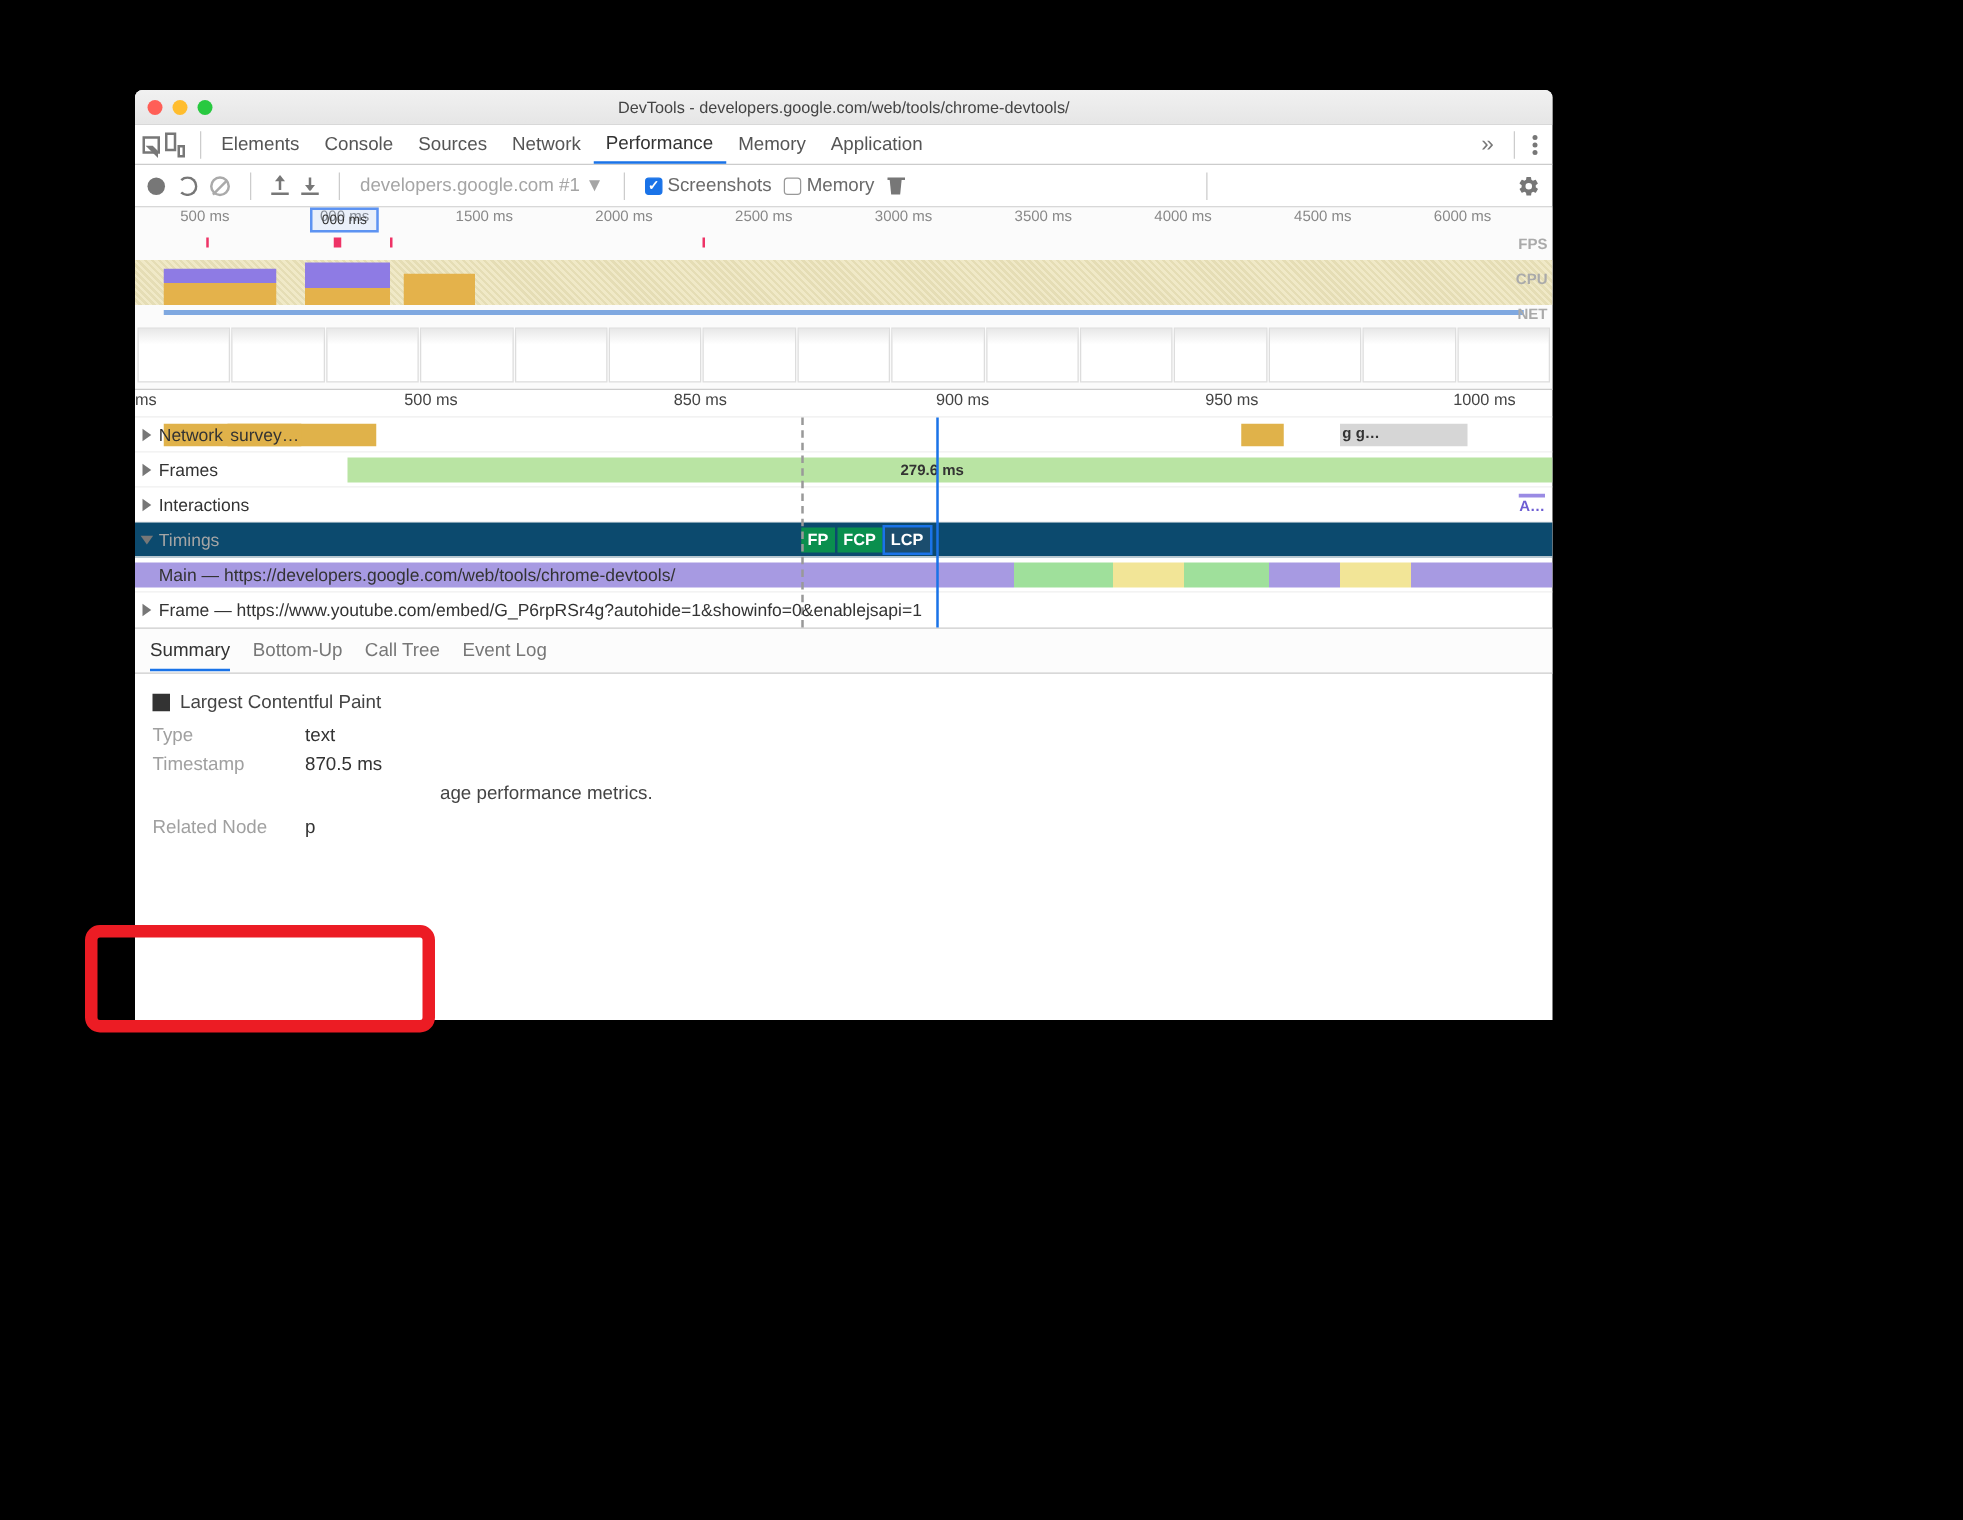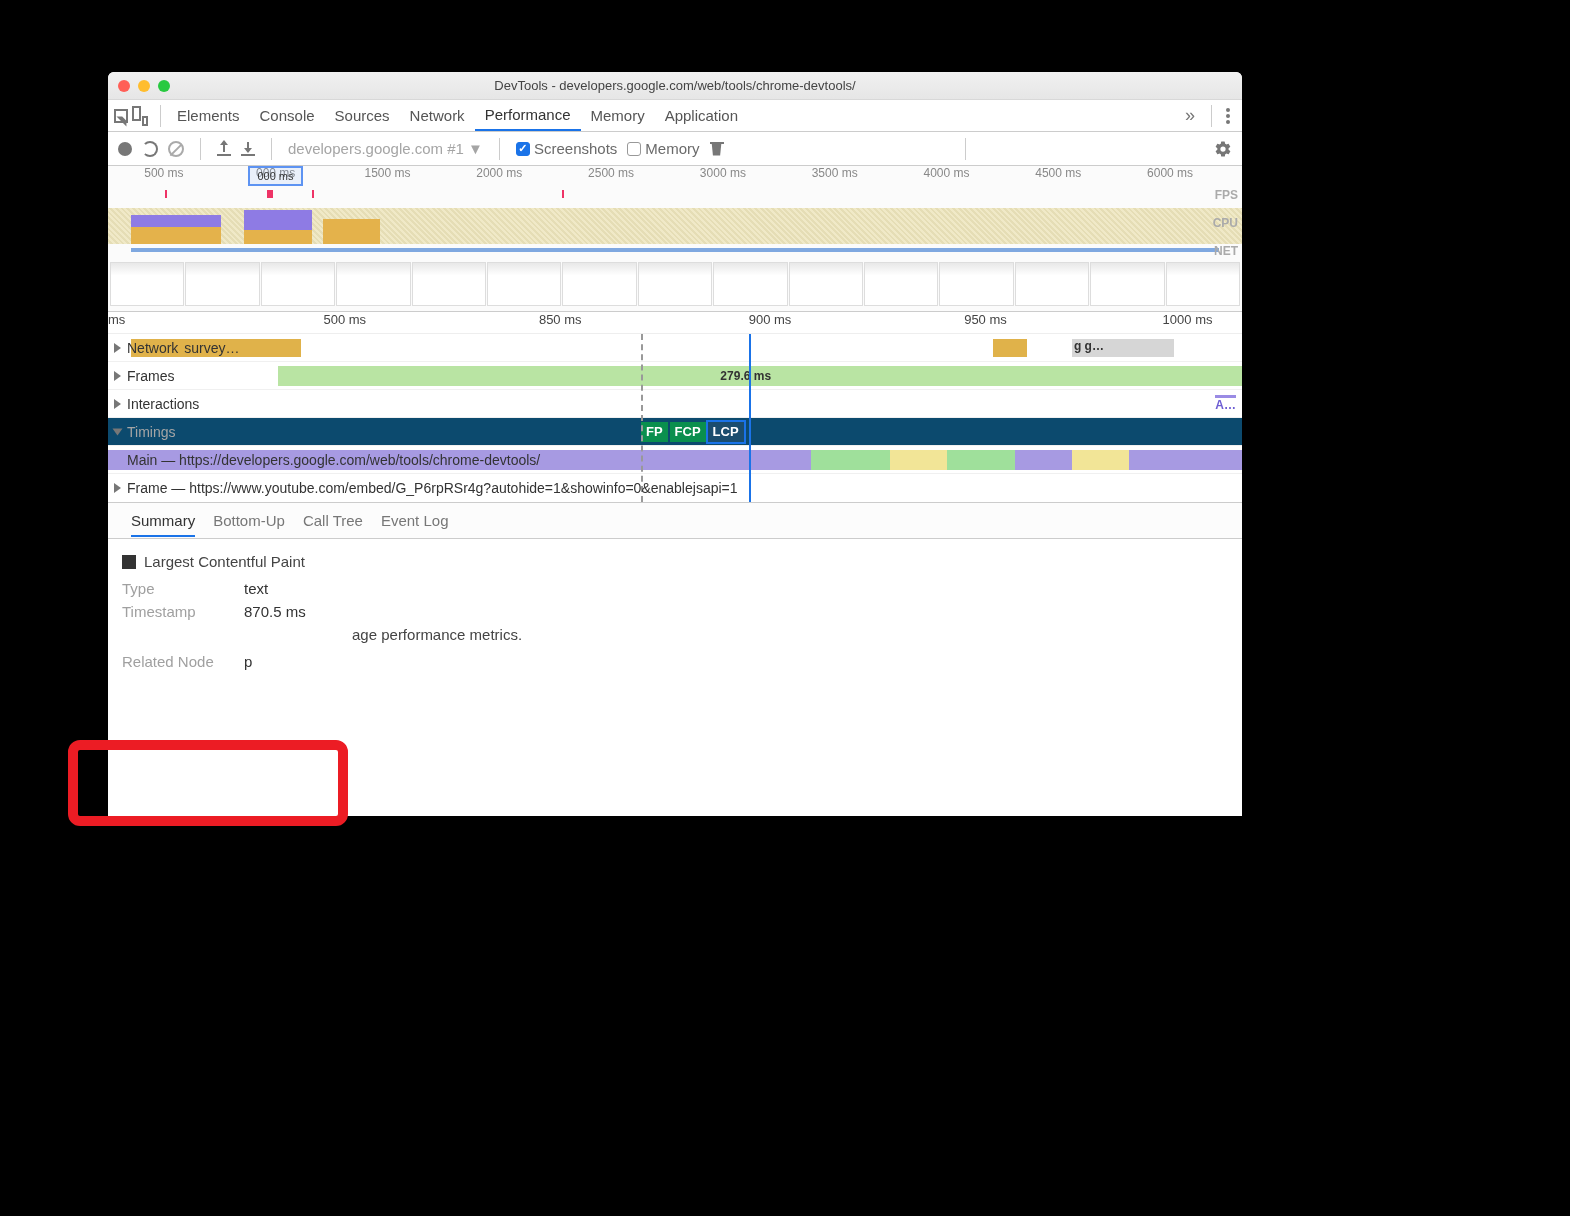--- a/index.html
+++ b/index.html
@@ -86,21 +86,21 @@
   .green.bar { background: #b9e4a3; }
   .badge { display: inline-flex; align-items: center; padding: 0 5px; height: 20px; color: #fff; font-size: 13px; font-weight: 600; }
   .fp { background: #0a8f4e; }
   .fcp { background: #0a8f4e; }
   .lcp { background: #1b4d6e; outline: 2px solid #1a73e8; }
   .mainbar { position:absolute; left:0; right:0; top:4px; height:20px; background: linear-gradient(to right,#a79ae2 0 62%,#9fe09b 62% 69%,#f2e597 69% 74%,#9fe09b 74% 80%,#a79ae2 80% 85%,#f2e597 85% 90%,#a79ae2 90% 100%); }
   .vline { position: absolute; top: 0; bottom: 0; width: 2px; background: #1a73e8; z-index: 3; }
   .dashline { position: absolute; top: 0; bottom: 0; border-left: 2px dashed #999; z-index: 2; }
 
   
-  .dtabs { height: 36px; display: flex; align-items: center; gap: 18px; padding: 0 23px; border-bottom: 1px solid #ccc; font-size: 15px; color: #777; background:#fcfcfc; }
+  .dtabs { height: 36px; display: flex; align-items: center; gap: 18px; padding: 0 12px; border-bottom: 1px solid #ccc; font-size: 15px; color: #777; background:#fcfcfc; }
   .dtab.active { color: #333; border-bottom: 2px solid #1a73e8; padding-bottom: 6px; margin-bottom: -8px; }
 
   
   .summary { padding: 14px 30px 0 14px; font-size: 15px; color: #444; }
   .summary .heading { display: flex; align-items: center; gap: 8px; margin-bottom: 10px; }
   .sqblk { width: 14px; height: 14px; background: #333; }
   .kvrow { display: flex; gap: 12px; margin: 6px 0; }
   .kvrow .k { color: #a0a0a0; width: 110px; }
   .kvrow .v { color: #333; }
   .partial { color: #444; }

